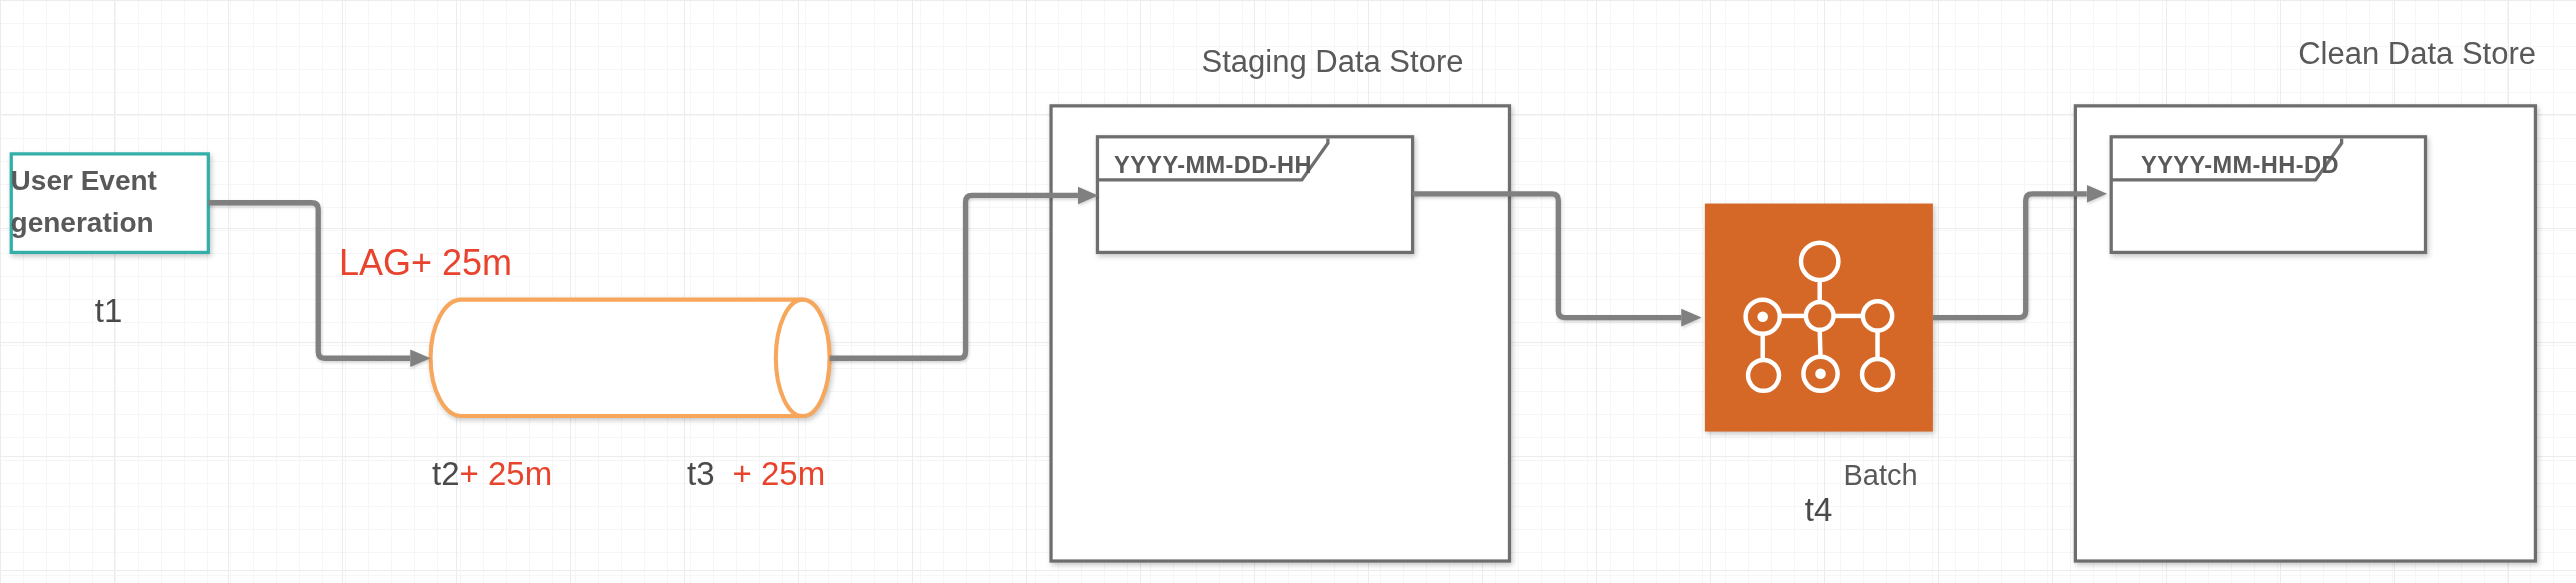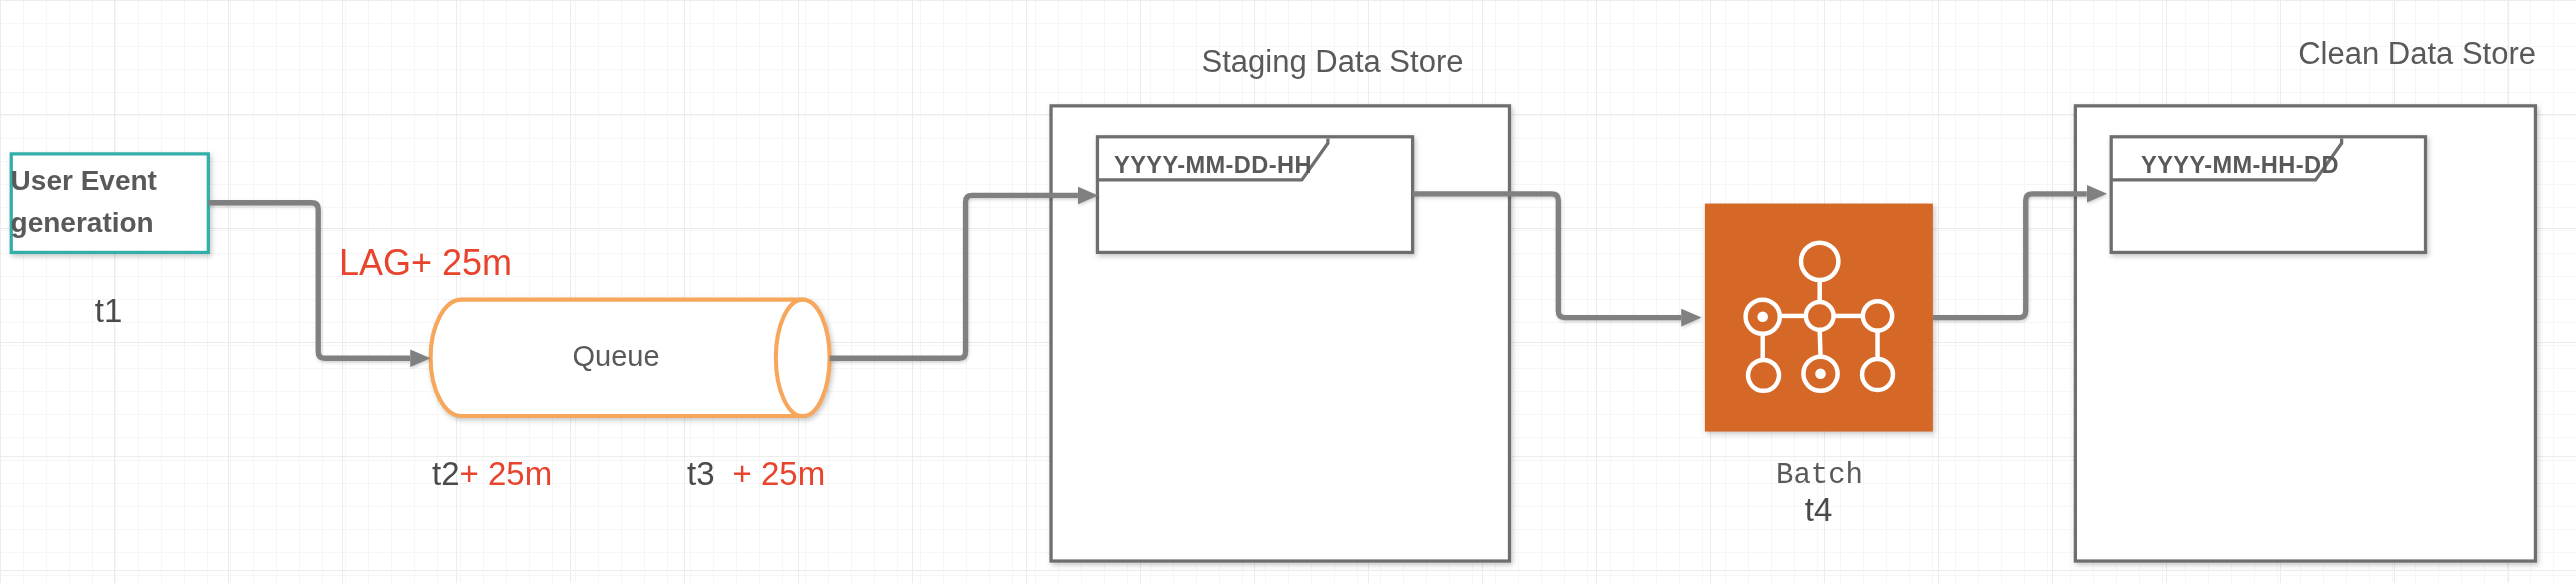--- a/index.html
+++ b/index.html
@@ -61,21 +61,21 @@
 
   .partition-label {
     font-size: 23.6px; line-height: 26px;
     font-weight: 700;
     color: #595959;
     letter-spacing: 0.4px;
   }
   .staging-partition { left: 1114px; top: 152px; }
   .clean-partition { left: 2129px; top: 152px; margin-left: 12px; }
 
-  .batch-label { left: 1738px; top: 459px; width: 163px; font-size: 29px; line-height: 33px; text-align: center; font-family: Liberation Mono, monospace; }
+  .batch-label { left: 1799px; top: 459px; width: 163px; font-size: 29px; line-height: 33px; text-align: center; }
   .t4-label { left: 1778px; top: 492px; width: 81px; text-align: center; }
 
   .shape-shadow { filter: drop-shadow(2px 3px 3px rgba(0,0,0,0.22)); }
   .edge-shadow  { filter: drop-shadow(1px 2px 2px rgba(0,0,0,0.18)); }
 </style>
 </head>
 <body>
 
 <div id="canvas">
 
@@ -135,21 +135,20 @@
       <path d="M 2373 390 L 2479 390 Q 2487 390 2487 382 L 2487 246 Q 2487 238 2495 238 L 2562 238" marker-end="url(#arrowhead)"></path>
     </g>
   </svg>
 
   <div class="txt user-event-label">User Event generation</div>
 
   <div class="txt t-label t1-label">t1</div>
 
   <div class="txt lag-label">LAG+ 25m</div>
 
-  <div class="txt queue-label">Queue</div>
 
   <div class="txt t-label t2-row">
     <span>t2</span><span class="delay-red">+ 25m</span>
   </div>
 
   <div class="txt t-label t3-row">
     <span>t3</span><span class="delay-red">+ 25m</span>
   </div>
 
   <div class="txt store-title staging-title">Staging Data Store</div>

